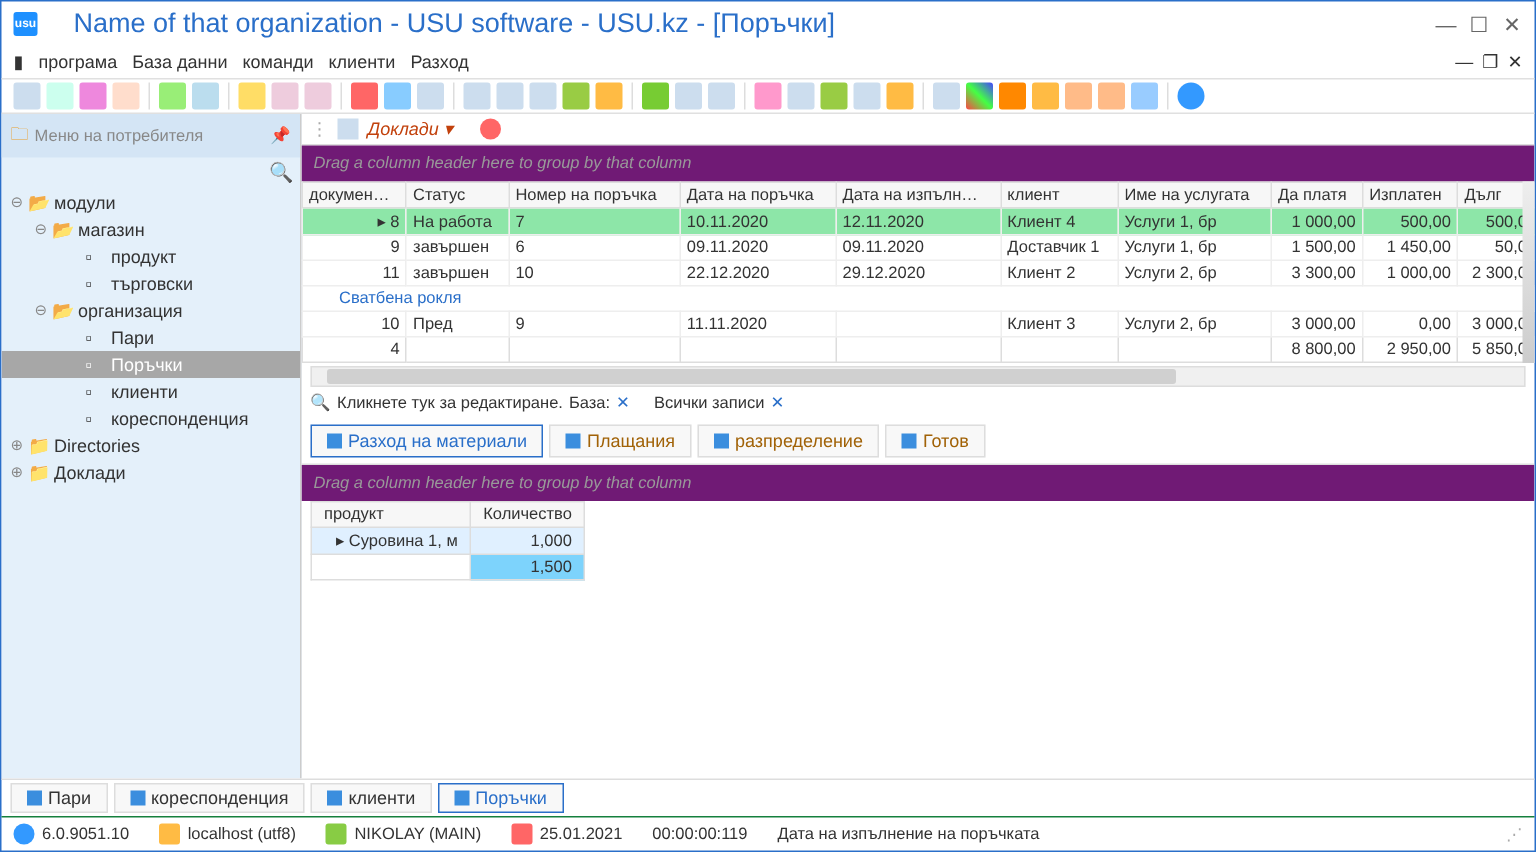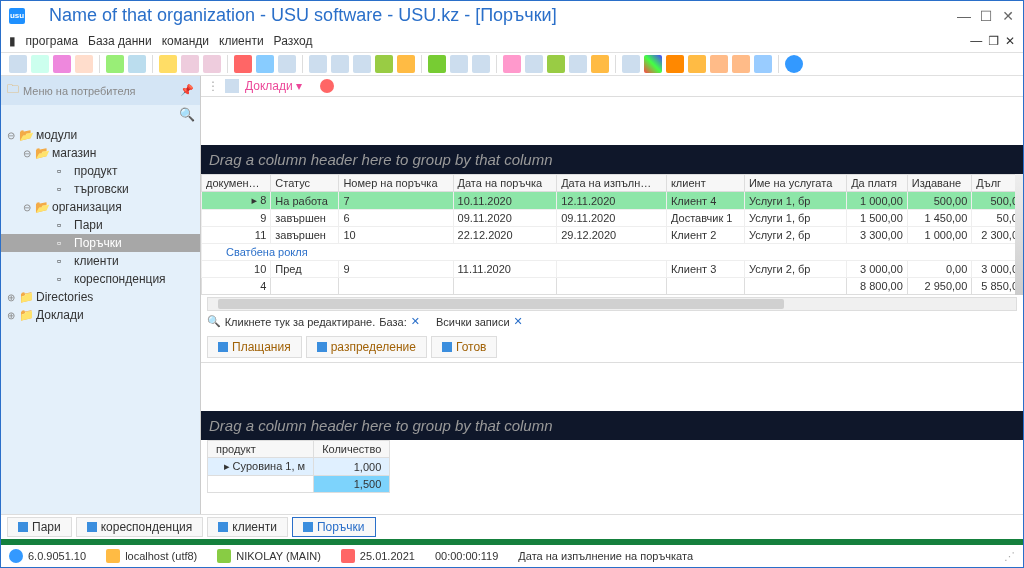--- a/index.html
+++ b/index.html
@@ -30,22 +30,22 @@
 .tree-node.lv0 { padding-left: 6px; }
 .tree-node.lv1 { padding-left: 22px; }
 .tree-node.lv2 { padding-left: 44px; }
 .tree-node .tw { width: 12px; color: #888; font-size: 10px; }
 .tree-node .ic { width: 14px; margin-right: 3px; }
 .tree-node.selected { background: #a7a7a7; color: #fff; }
 
 .main { flex: 1; display: flex; flex-direction: column; overflow: hidden; }
 .reports-bar { display: flex; align-items: center; gap: 6px; padding: 3px 6px; border-bottom: 1px solid #ddd; }
 .reports-bar .ic { width: 14px; height: 14px; display: inline-block; }
-.reports-bar .txt { color: #ec4899; font-size: 12px; }
-.group-bar { background: #0f172a; color: #999; font-size: 15px; padding: 6px 8px; font-style: italic; margin-top: 48px; }
+.reports-bar .txt { color: #c2410c; font-size: 12px; font-style: italic; }
+.group-bar { background: #701a75; color: #999; font-size: 11px; padding: 6px 8px; font-style: italic; }
 .grid { border-collapse: collapse; width: 100%; font-size: 11px; }
 .grid th { background: #f7f7f7; border: 1px solid #ddd; padding: 2px 4px; text-align: left; font-weight: normal; color: #333; white-space: nowrap; }
 .grid td { border: 1px solid #eee; padding: 2px 4px; white-space: nowrap; }
 .grid tr.hl td { background: #8de6a8; }
 .grid td.num { text-align: right; }
 .grid td.grouprow { background: #fff; color: #2a6fc9; padding-left: 24px; font-size: 11px; border: 1px solid #eee; }
 .grid td.footer { background: #fff; border: 1px solid #ddd; text-align: right; font-weight: normal; }
 .grid-wrap { position: relative; }
 .grid-wrap::after { content: ""; position: absolute; top: 0; bottom: 0; right: 0; width: 8px; background: linear-gradient(#eee,#ccc); }
 .hscroll { height: 14px; background: #f0f0f0; border: 1px solid #ddd; margin: 2px 6px 0 6px; position: relative; }
@@ -61,21 +61,21 @@
 .subgrid th { background: #f7f7f7; border: 1px solid #ddd; padding: 2px 8px; text-align: left; font-weight: normal; }
 .subgrid td { border: 1px solid #ddd; padding: 2px 8px; background: #e0f0ff; }
 .subgrid td.num { text-align: right; }
 .subgrid td.footer { background: #7dd3fc; text-align: right; }
 
 .doc-tabs { display: flex; gap: 4px; padding: 2px 6px; border-top: 1px solid #ddd; }
 .doc-tab { display: flex; align-items: center; gap: 4px; border: 1px solid #ddd; padding: 2px 10px; font-size: 12px; background: #f8f8f8; }
 .doc-tab.active { border-color: #2a6fc9; color: #2a6fc9; }
 .doc-tab .sq { width: 10px; height: 10px; background: #3b8ede; display: inline-block; }
 
-.statusbar { display: flex; align-items: center; padding: 4px 8px; gap: 20px; border-top: 6px solid #15803d; font-size: 11px; color: #333; }
+.statusbar { display: flex; align-items: center; padding: 4px 8px; gap: 20px; border-top: 1px solid #15803d; font-size: 11px; color: #333; }
 .statusbar .ic { width: 14px; height: 14px; display: inline-block; border-radius: 50%; }
 .statusbar .field { display: flex; align-items: center; gap: 5px; }
 </style>
 </head>
 <body>
 
 <div class="window">
   <div class="titlebar">
     <span class="logo">usu</span>
     <span class="title">Name of that organization - USU software - USU.kz - [Поръчки]</span>
@@ -227,21 +227,21 @@
         <thead>
               <tr id="grid-head">
                 <th>докумен…</th>
                 <th>Статус</th>
                 <th>Номер на поръчка</th>
                 <th>Дата на поръчка</th>
                 <th>Дата на изпълн…</th>
                 <th>клиент</th>
                 <th>Име на услугата</th>
                 <th>Да платя</th>
-                <th>Издаване</th>
+                <th>Изплатен</th>
                 <th>Дълг</th>
               </tr>
             </thead>
         <tbody id="grid-body">
               <tr class="hl">
                 <td class="num">▸ 8</td>
                 <td>На работа</td>
                 <td>7</td>
                 <td>10.11.2020</td>
                 <td>12.11.2020</td>
@@ -313,20 +313,24 @@
         <span class="mag">🔍</span>
         <span>Кликнете тук за редактиране.</span>
         <span>База:</span>
         <span style="color:#2a6fc9">✕</span>
         <span style="width:8px"></span>
         <span>Всички записи</span>
         <span style="color:#2a6fc9">✕</span>
       </div>
 
       <div class="subtabs" id="subtabs">
+          <div class="subtab active">
+            <span class="sq"></span>
+            <span>Разход на материали</span>
+          </div>
           <div class="subtab">
             <span class="sq"></span>
             <span>Плащания</span>
           </div>
           <div class="subtab">
             <span class="sq"></span>
             <span>разпределение</span>
           </div>
           <div class="subtab">
             <span class="sq"></span>

